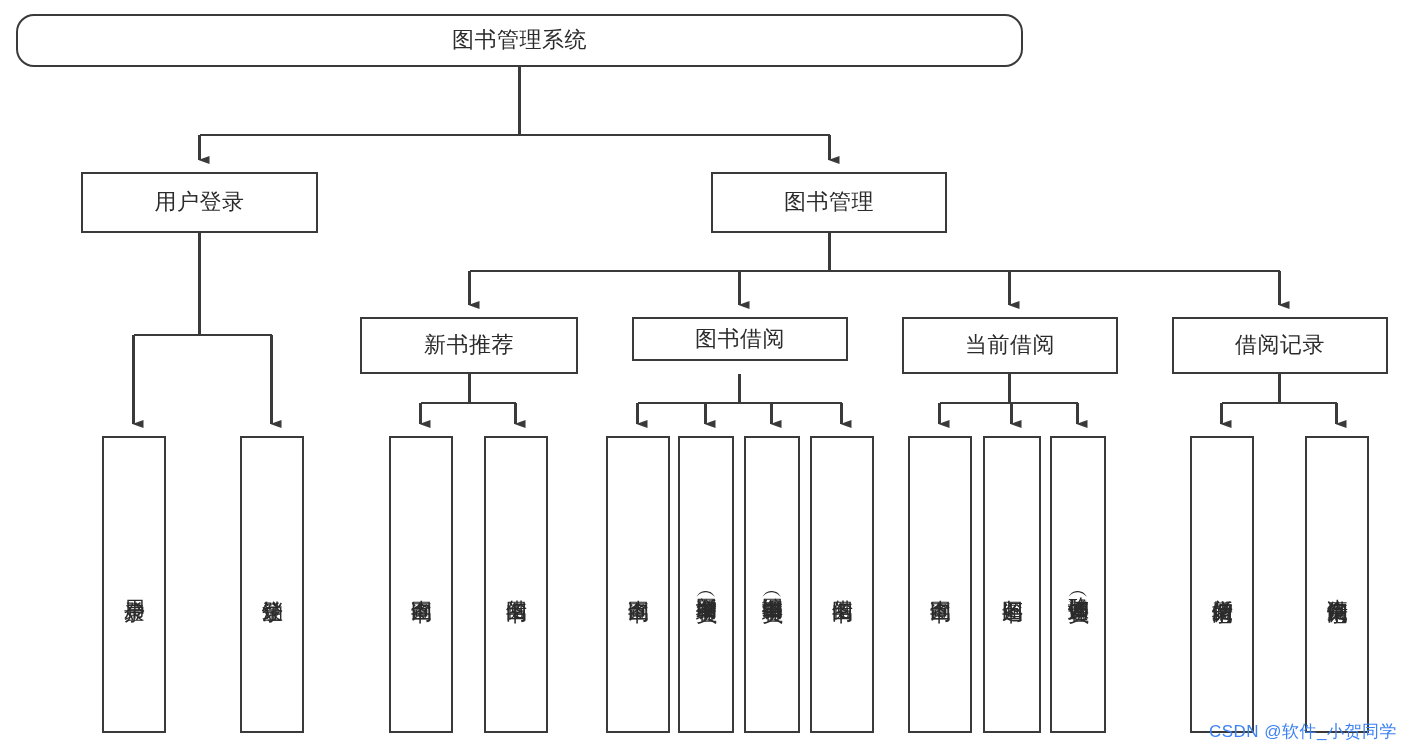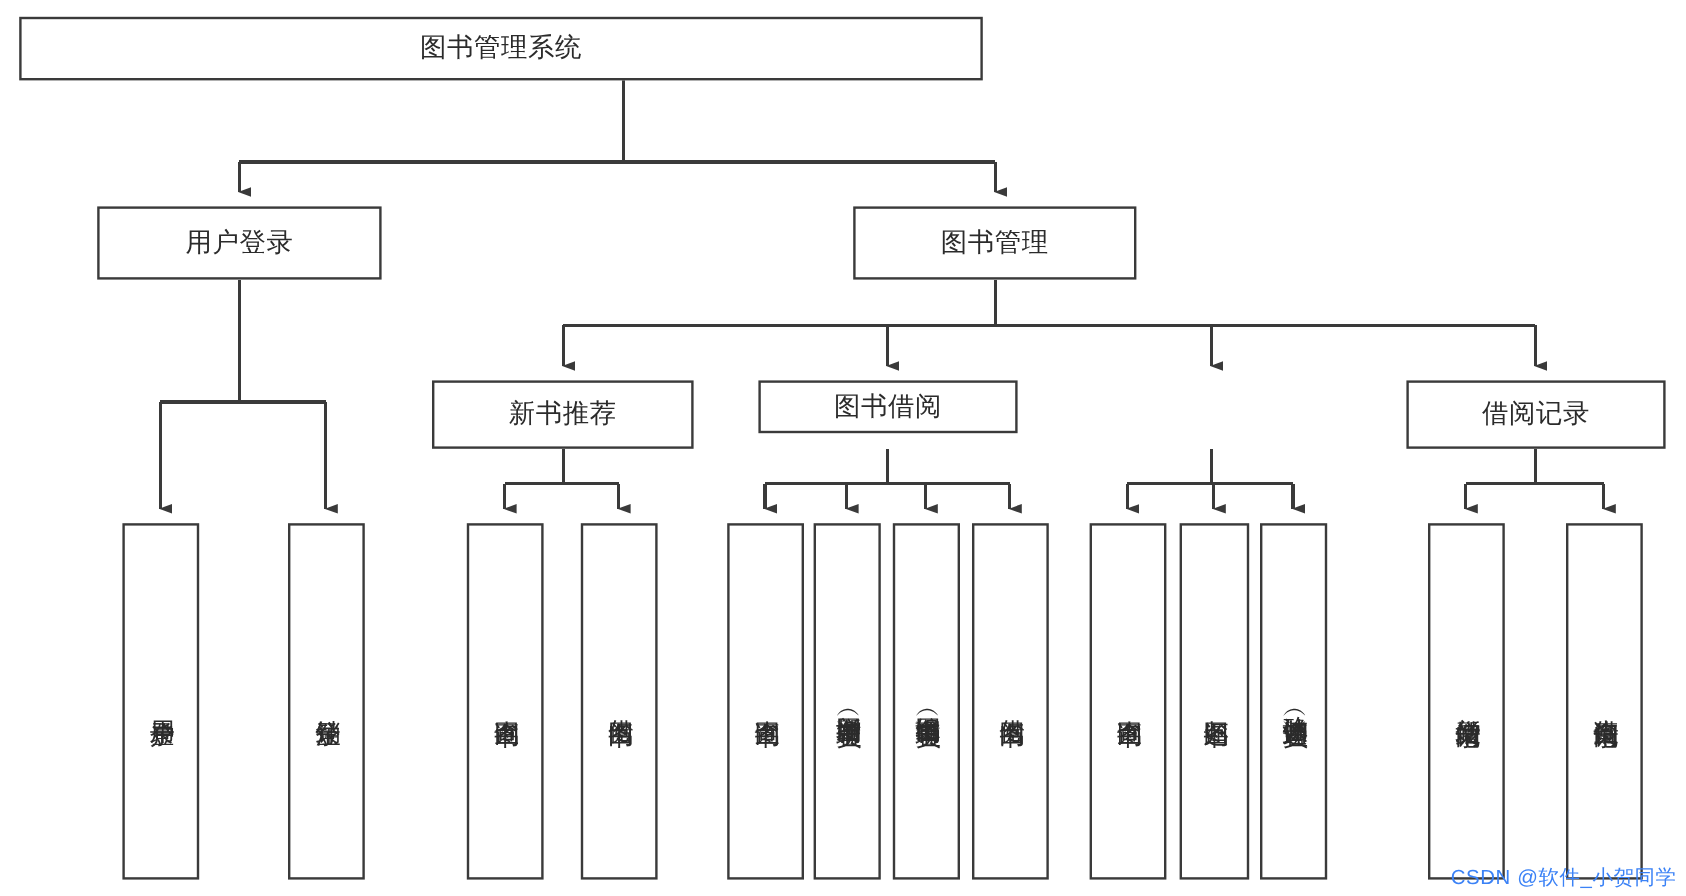--- a/index.html
+++ b/index.html
@@ -113,40 +113,43 @@
       <path d="M1077.5,403 L1077.5,424" marker-end="url(#arrowhead)"></path>
 
       <path d="M1279.5,374 L1279.5,403"></path>
       <path d="M1221.5,403 L1336.5,403"></path>
       <path d="M1221.5,403 L1221.5,424" marker-end="url(#arrowhead)"></path>
       <path d="M1336.5,403 L1336.5,424" marker-end="url(#arrowhead)"></path>
 
     </g>
   </svg>
 
-  <div class="node-box" style="left:16px; top:14px; width:803px; height:53px;">
+  <div class="node-box" style="left:16px; top:14px; width:1007px; height:53px;border-radius:18px;">
     <span class="node-label-h">图书管理系统</span>
   </div>
 
   <div class="node-box" style="left:81px; top:172px; width:237px; height:61px;">
     <span class="node-label-h">用户登录</span>
   </div>
 
   <div class="node-box" style="left:711px; top:172px; width:236px; height:61px;">
     <span class="node-label-h">图书管理</span>
   </div>
 
   <div class="node-box" style="left:360px; top:317px; width:218px; height:57px;">
     <span class="node-label-h">新书推荐</span>
   </div>
 
   <div class="node-box" style="left:632px; top:317px; width:216px; height:44px;">
     <span class="node-label-h">图书借阅</span>
   </div>
 
+  <div class="node-box" style="left:902px; top:317px; width:216px; height:57px;">
+    <span class="node-label-h">当前借阅</span>
+  </div>
 
   <div class="node-box" style="left:1172px; top:317px; width:216px; height:57px;font-family:Liberation Serif, serif;">
     <span class="node-label-h">借阅记录</span>
   </div>
 
   <div class="node-box" style="left:102px; top:436px; width:64px; height:297px;">
     <span class="node-label-v">用户登录</span>
   </div>
 
   <div class="node-box" style="left:240px; top:436px; width:64px; height:297px;">

